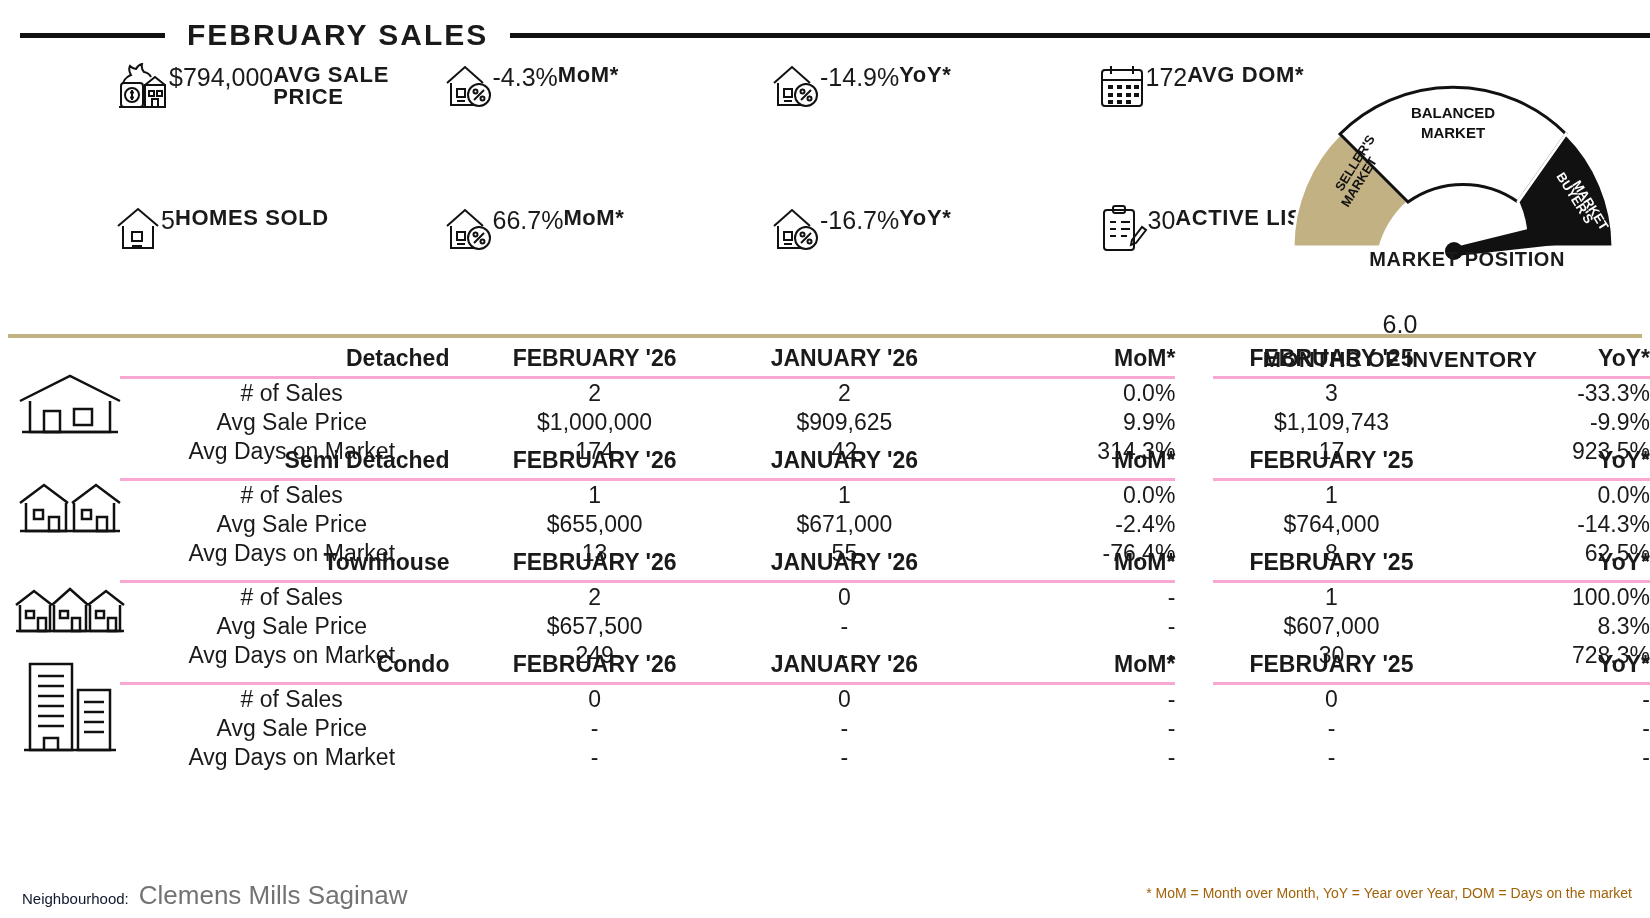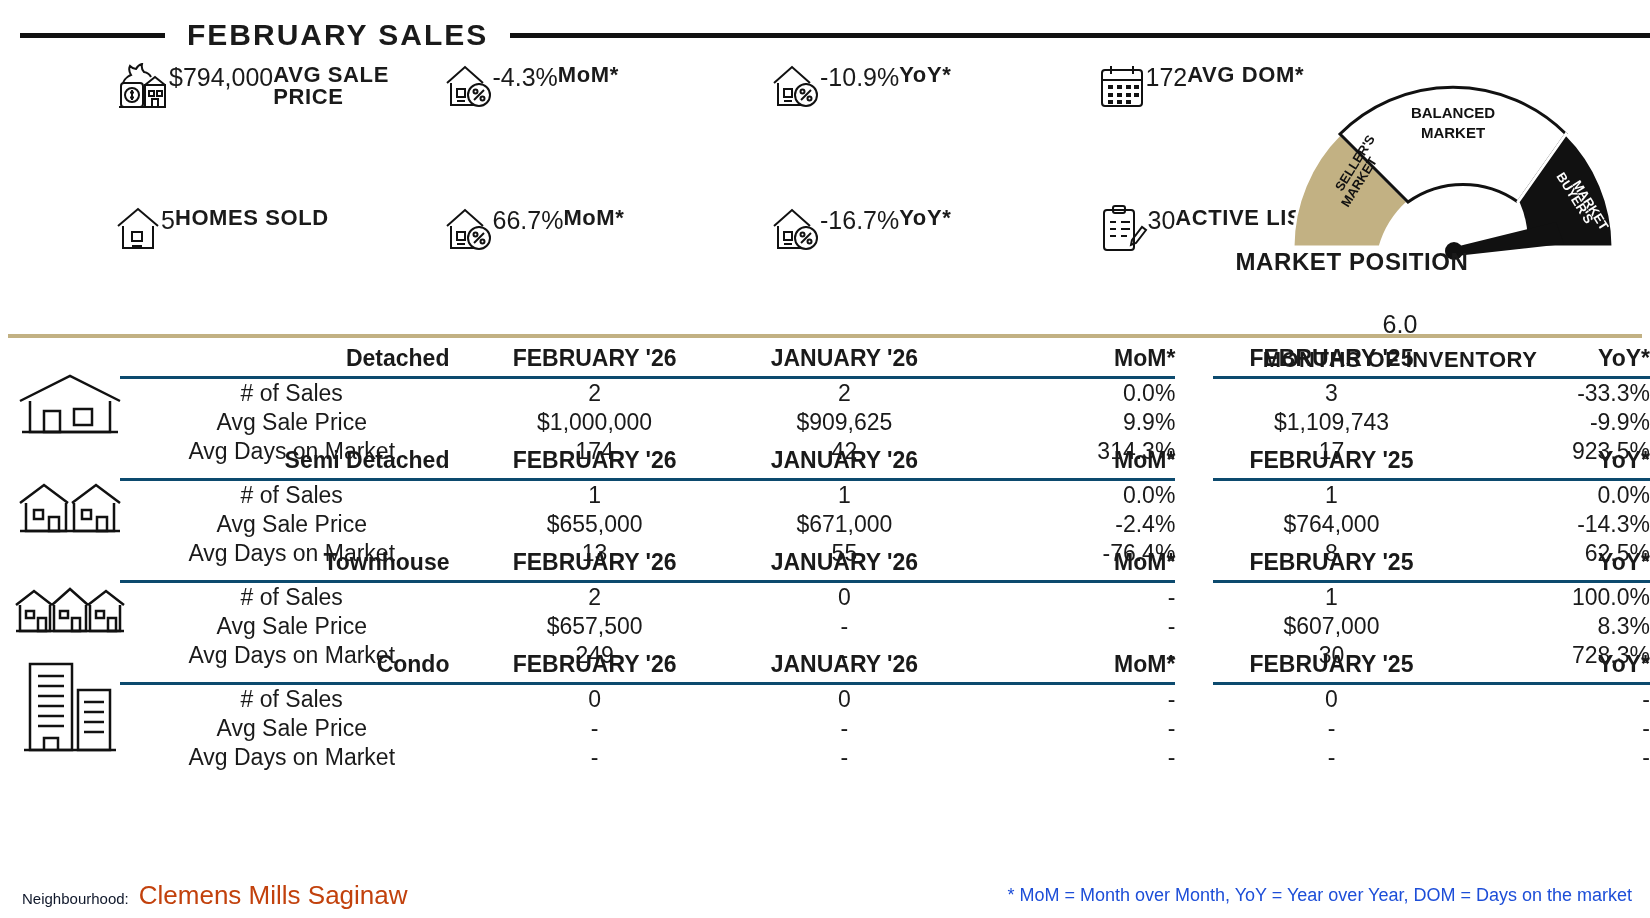--- a/index.html
+++ b/index.html
@@ -42,22 +42,22 @@
   .stat .ico{height:52px;display:flex;align-items:flex-end;justify-content:center;}
   .stat .val{font-size:25px;margin-top:8px;line-height:1;}
   .stat .lbl{font-size:22px;font-weight:bold;letter-spacing:.6px;margin-top:7px;line-height:1;}
 
   
   .gauge{
     position:absolute;left:1288px;top:20px;width:330px;height:190px;
   }
   .gauge svg{display:block;}
   .gauge-label{
-    position:absolute;left:1187px;top:196px;width:330px;text-align:center;
-    font-size:24px;font-weight:bold;letter-spacing:.6px;
+    position:absolute;left:1235px;top:196px;width:330px;text-align:right;
+    font-size:20px;font-weight:bold;letter-spacing:.6px;
   }
   .gauge-sub{
     position:absolute;left:1235px;top:258px;width:330px;text-align:center;
     font-size:25px;
   }
   .gauge-sub2{
     position:absolute;left:1210px;top:295px;width:380px;text-align:center;
     font-size:22px;font-weight:bold;letter-spacing:.5px;
   }
 
@@ -86,32 +86,32 @@
   table.g col.c4{width:30px;}
   table.g col.c5{width:190px;}
   table.g col.c6{width:160px;}
 
   table.g td{padding:0;font-size:23px;line-height:29px;height:29px;}
   td.lab{text-align:center;padding-right:14px;}
   td.num{text-align:center;}
   td.numr{text-align:right;padding-right:16px;}
   td.spacer{}
 
-  tr.head td{font-weight:bold;font-size:23px;border-bottom:3px solid #0c4a6e;padding-bottom:3px;}
+  tr.head td{font-weight:bold;font-size:23px;border-bottom:3px solid #f9a8d4;padding-bottom:3px;}
   tr.head td.spacer{border-bottom:none;}
   tr.head td.lab{text-align:right;padding-right:14px;}
 
   
   .foot-left{
     position:absolute;left:22px;top:880px;display:flex;align-items:baseline;
   }
   .foot-left .k{font-size:15px;color:#0f172a;margin-right:10px;}
-  .foot-left .v{font-size:26px;color:#c2410c;}
+  .foot-left .v{font-size:26px;color:#737373;}
   .foot-right{
-    position:absolute;right:18px;top:885px;font-size:18px;color:#1d4ed8;
+    position:absolute;right:18px;top:885px;font-size:14px;color:#a16207;
   }
 </style>
 </head>
 <body>
 
 <div class="wrap">
 
   <div class="header">
     <div class="rule rule-left"></div>
     <div class="header-title">FEBRUARY SALES</div>
@@ -170,21 +170,21 @@
               <path d="M8 20v22h28V20"></path>
               <rect x="14" y="26" width="8" height="8"></rect>
               <path d="M14 38h8"></path>
               <circle cx="36" cy="32" r="11" fill="#fff"></circle>
               <path d="M31 37l10-10"></path>
               <circle cx="32.5" cy="28.5" r="2"></circle>
               <circle cx="39.5" cy="35.5" r="2"></circle>
             </g>
           </svg>
         </div>
-        <div class="val">-10.9%</div>
+        <div class="val">-14.9%</div>
         <div class="lbl">YoY*</div>
       </div>
 
       <div class="stat">
         <div class="ico">
           <svg width="48" height="46" viewBox="0 0 48 46">
             <g fill="none" stroke="#111" stroke-width="2">
               <rect x="4" y="7" width="40" height="36" rx="3"></rect>
               <path d="M4 17h40"></path>
               <path d="M13 3v8M35 3v8"></path>

